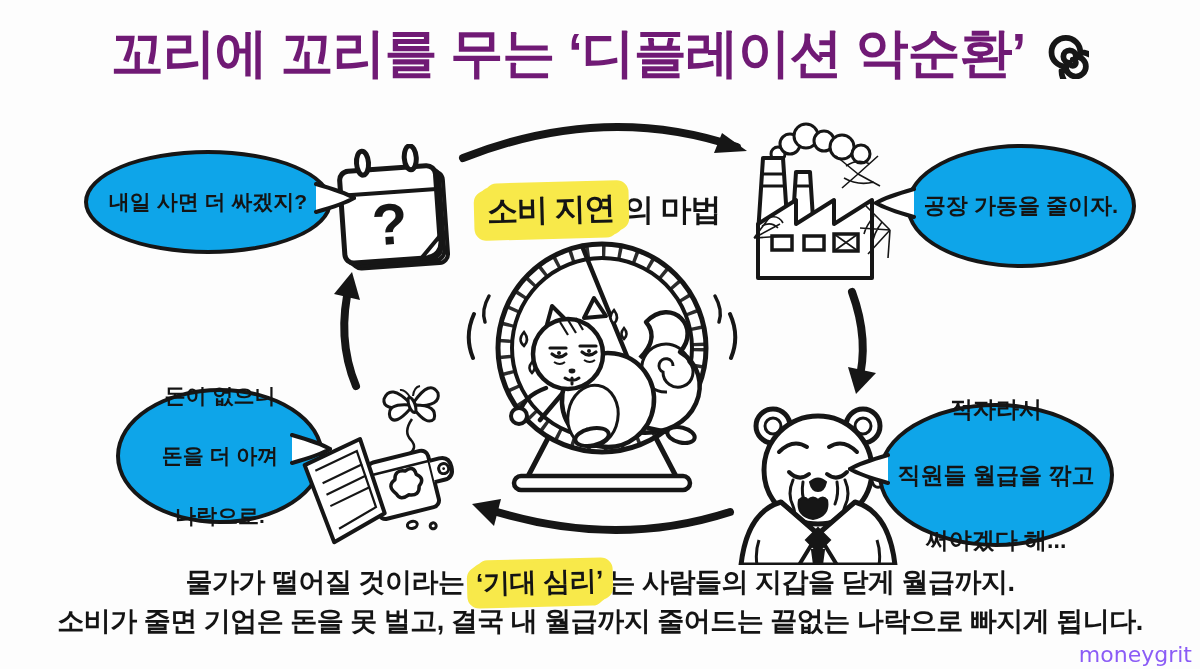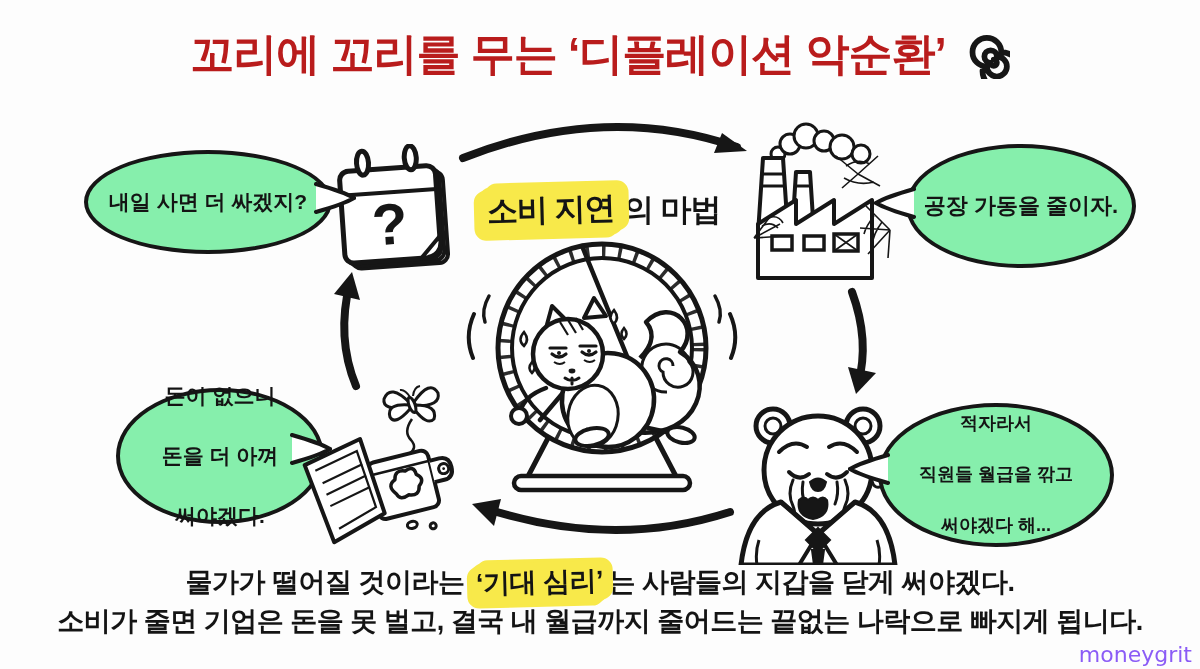--- a/index.html
+++ b/index.html
@@ -9,26 +9,26 @@
     font-family:"Liberation Sans","DejaVu Sans",sans-serif;
     color:#161616;
   }
   .abs{position:absolute;}
   
   .title-row{
     left:0;top:22px;width:1200px;height:64px;
     display:flex;align-items:center;justify-content:center;gap:14px;
   }
   .title-text{
-    font-size:44px;font-weight:800;letter-spacing:-1px;color:#b91c1c;
+    font-size:53px;font-weight:800;letter-spacing:-1px;color:#701a75;
     white-space:nowrap;
   }
   
   .bubble{
-    border:4px solid #161616;border-radius:50%;background:#86efac;
+    border:4px solid #161616;border-radius:50%;background:#0ea5e9;
     display:flex;align-items:center;justify-content:center;text-align:center;
     font-weight:700;color:#141414;line-height:1.42;
   }
   .bubble .inner{white-space:pre-line;}
   .tail{position:absolute;z-index:5;}
   
   .center-label{
     left:440px;top:186px;width:320px;text-align:center;
     font-size:31px;font-weight:800;letter-spacing:-1px;color:#141414;white-space:nowrap;
   }
@@ -223,21 +223,21 @@
       <path d="M66 100 q5 -5 9 0 q5 -5 10 0 q5 -5 9 0 q3 16 -14 19 q-17 -3 -14 -19z" fill="#161616" stroke-width="2" stroke-linejoin="round"></path>
       <path d="M8 165 Q14 112 48 102 L85 134 L122 102 Q156 112 162 165 Z" stroke-width="5" stroke-linejoin="round"></path>
       <path d="M48 102 L85 134 L66 165 M122 102 L85 134 L104 165" fill="none" stroke-width="4" stroke-linejoin="round"></path>
       <polygon points="85,128 97,140 85,152 73,140" fill="#161616" stroke-width="2"></polygon>
       <polygon points="79,150 91,150 89,165 81,165" fill="#161616" stroke-width="2"></polygon>
       <path d="M26 140 q-4 12 -2 25 M144 140 q4 12 2 25" fill="none" stroke-width="3"></path>
     </g>
   </svg>
 </div>
 
-<div class="abs bubble" style="left:878px;top:403px;width:228px;height:136px;font-size:18px;">
+<div class="abs bubble" style="left:878px;top:403px;width:228px;height:136px;font-size:23px;">
   <div class="inner">
     <div>적자라서</div>
     <div>직원들 월급을 깎고</div>
     <div>써야겠다 해...</div>
   </div>
 </div>
 <div class="abs tail" style="left:848px;top:452px;">
   <svg width="42" height="34">
       <path d="M40 3 Q12 11 2 17 Q12 23 40 31" fill="#fff" class="ink" stroke-width="4" stroke-linecap="round"></path>
     </svg>
@@ -247,21 +247,21 @@
   <svg width="290" height="70">
     <path d="M278 26 Q160 64 32 22" fill="none" class="ink" stroke-width="8" stroke-linecap="round"></path>
     <polygon points="20,18 42,40 49,13" fill="#161616"></polygon>
   </svg>
 </div>
 
 <div class="abs bubble" style="left:116px;top:388px;width:200px;height:128px;font-size:21px;">
   <div class="inner">
     <div>돈이 없으니</div>
     <div>돈을 더 아껴</div>
-    <div>써야겠다.</div>
+    <div>나락으로.</div>
   </div>
 </div>
 <div class="abs tail" style="left:290px;top:432px;">
   <svg width="42" height="34">
       <path d="M2 3 Q30 11 40 17 Q30 23 2 31" fill="#fff" class="ink" stroke-width="4" stroke-linecap="round"></path>
     </svg>
 </div>
 
 <div class="abs" style="left:300px;top:375px;">
   <svg viewBox="0 0 165 180" width="165" height="180">
@@ -296,17 +296,17 @@
 </div>
 
 <div class="abs" style="left:312px;top:268px;">
   <svg width="60" height="125">
     <path d="M44 118 Q24 70 38 14" fill="none" class="ink" stroke-width="8" stroke-linecap="round"></path>
     <polygon points="40,4 48,32 22,26" fill="#161616"></polygon>
   </svg>
 </div>
 
 <div class="abs cap" style="top:562px;">
-  <span>물가가 떨어질 것이라는 </span><span class="hl">‘기대 심리’</span><span>는 사람들의 지갑을 닫게 써야겠다.</span>
+  <span>물가가 떨어질 것이라는 </span><span class="hl">‘기대 심리’</span><span>는 사람들의 지갑을 닫게 월급까지.</span>
 </div>
 <div class="abs cap" style="top:603px;">소비가 줄면 기업은 돈을 못 벌고, 결국 내 월급까지 줄어드는 끝없는 나락으로 빠지게 됩니다.</div>
 
 <div class="abs watermark">moneygrit</div>
 
 </body></html>

